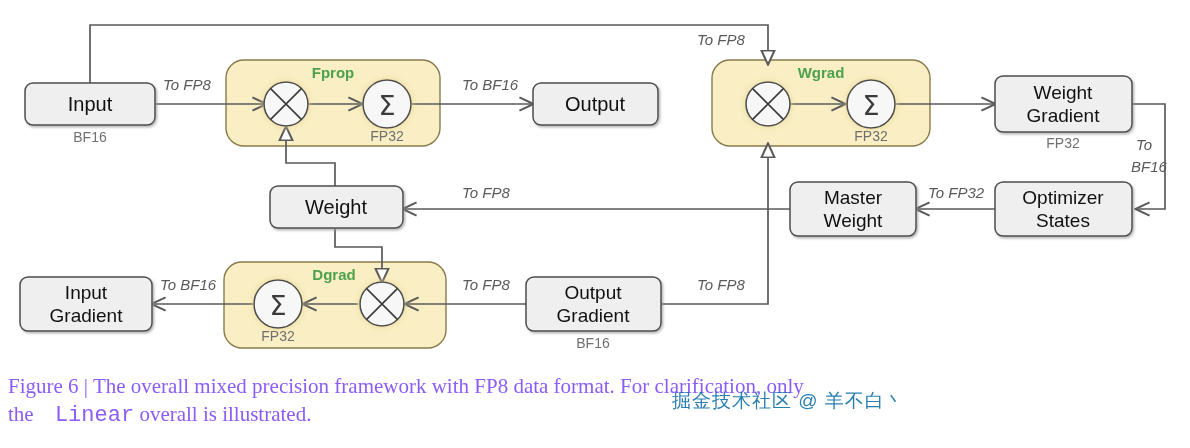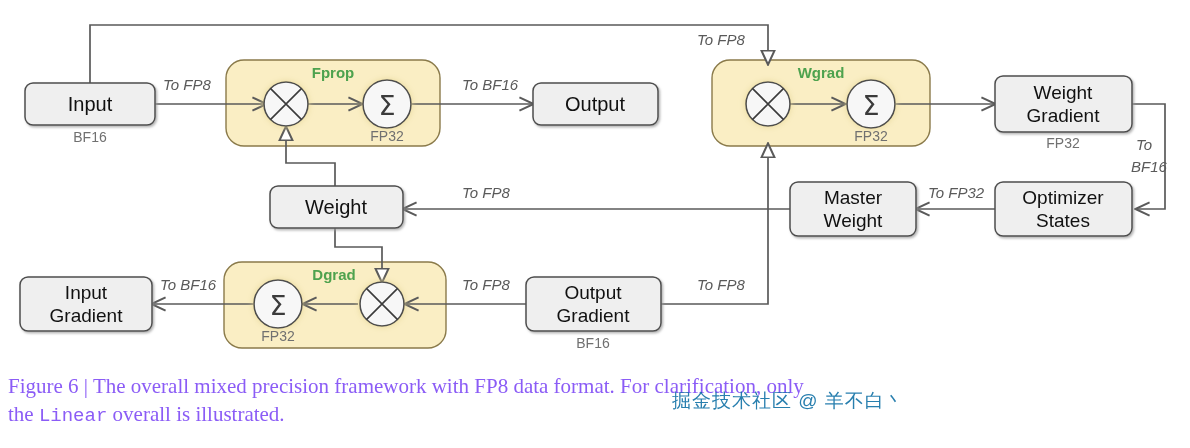--- a/index.html
+++ b/index.html
@@ -1,21 +1,21 @@
 <!DOCTYPE html>
 <html><head>
 <meta charset="utf-8">
 <style>
   html,body{margin:0;padding:0;background:#ffffff;}
   #page{position:relative;width:1190px;height:448px;background:#ffffff;overflow:hidden;
         font-family:"Liberation Sans", sans-serif;}
   svg{position:absolute;left:0;top:0;}
   .cap{position:absolute;left:8px;top:372px;width:1175px;
        font-family:"Liberation Serif", serif;font-size:21px;color:#8b5cf6;line-height:1.35;}
-  .cap .mono{font-family:"Liberation Mono", monospace;font-size:19px;}
+  .cap .mono{font-family:"Liberation Mono", monospace;font-size:22px;margin-left:16px;}
   .watermark{position:absolute;left:672px;top:388px;font-size:19px;color:#0369a1;
        font-family:"Liberation Sans", sans-serif;letter-spacing:1px;opacity:.85;
        pointer-events:none;white-space:nowrap;}
 </style>
 </head>
 <body>
 
 <div id="page">
 
   <svg width="1190" height="368" viewBox="0 0 1190 368">

